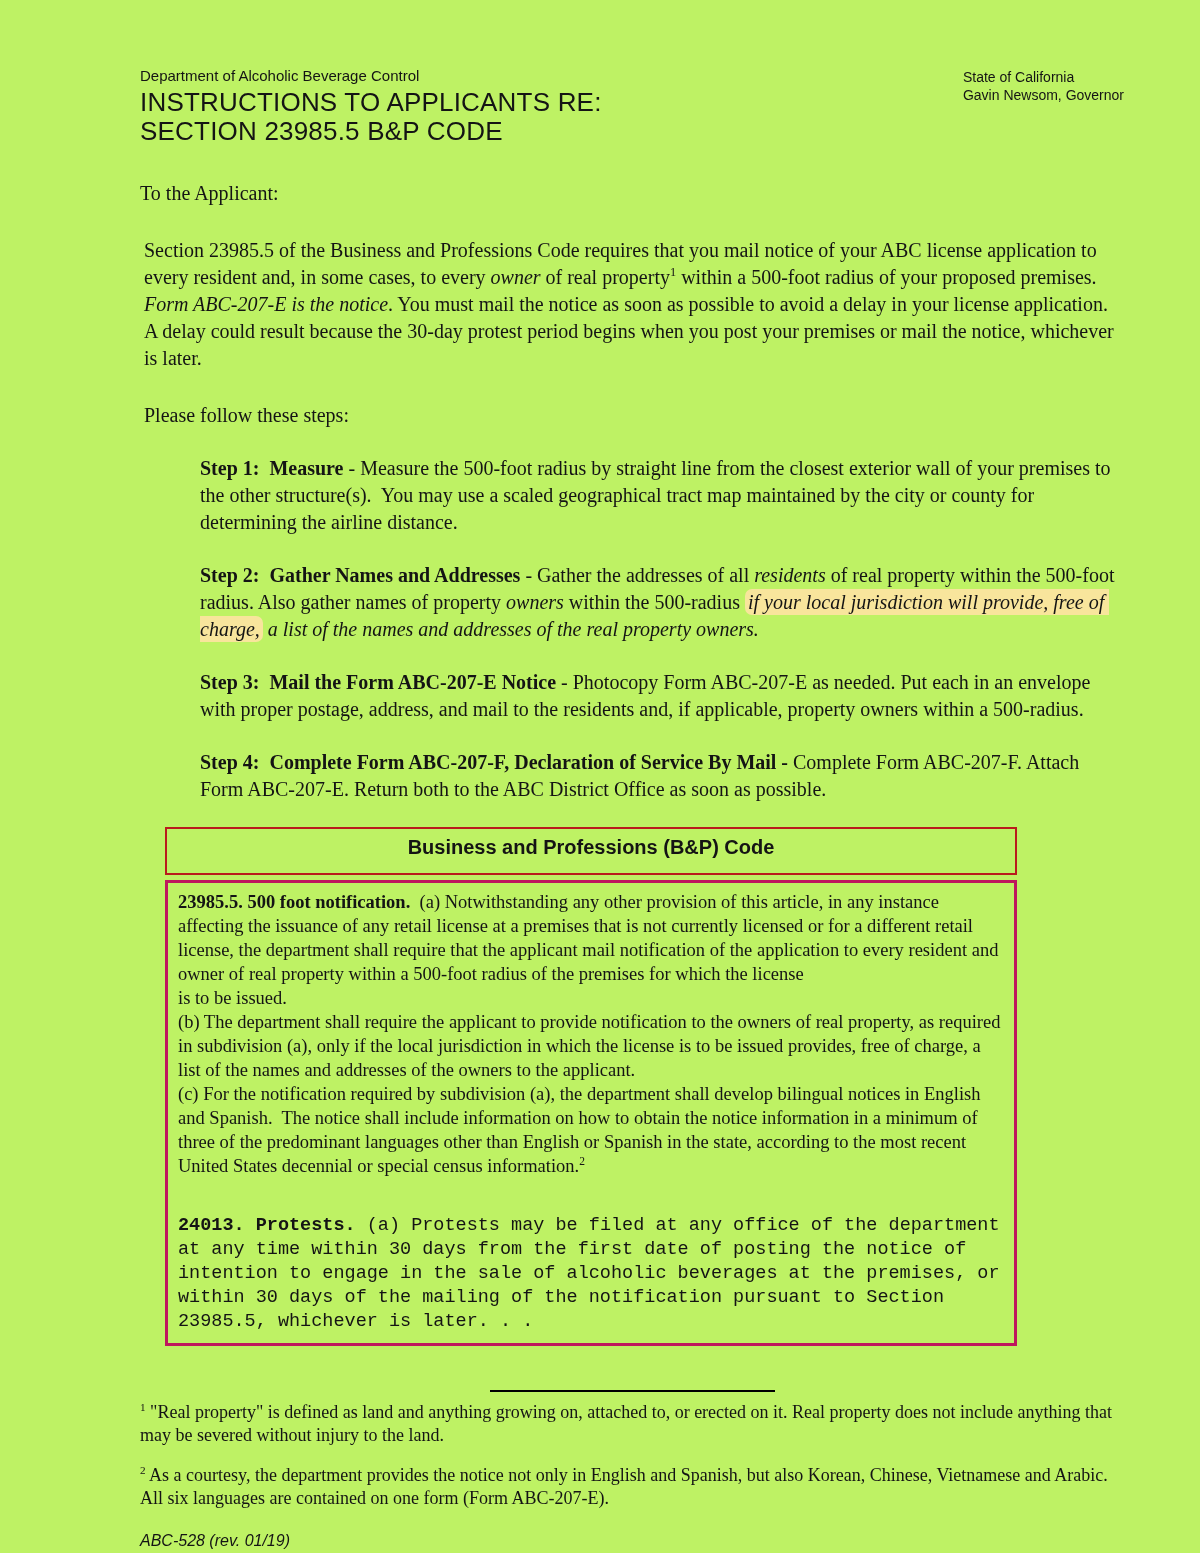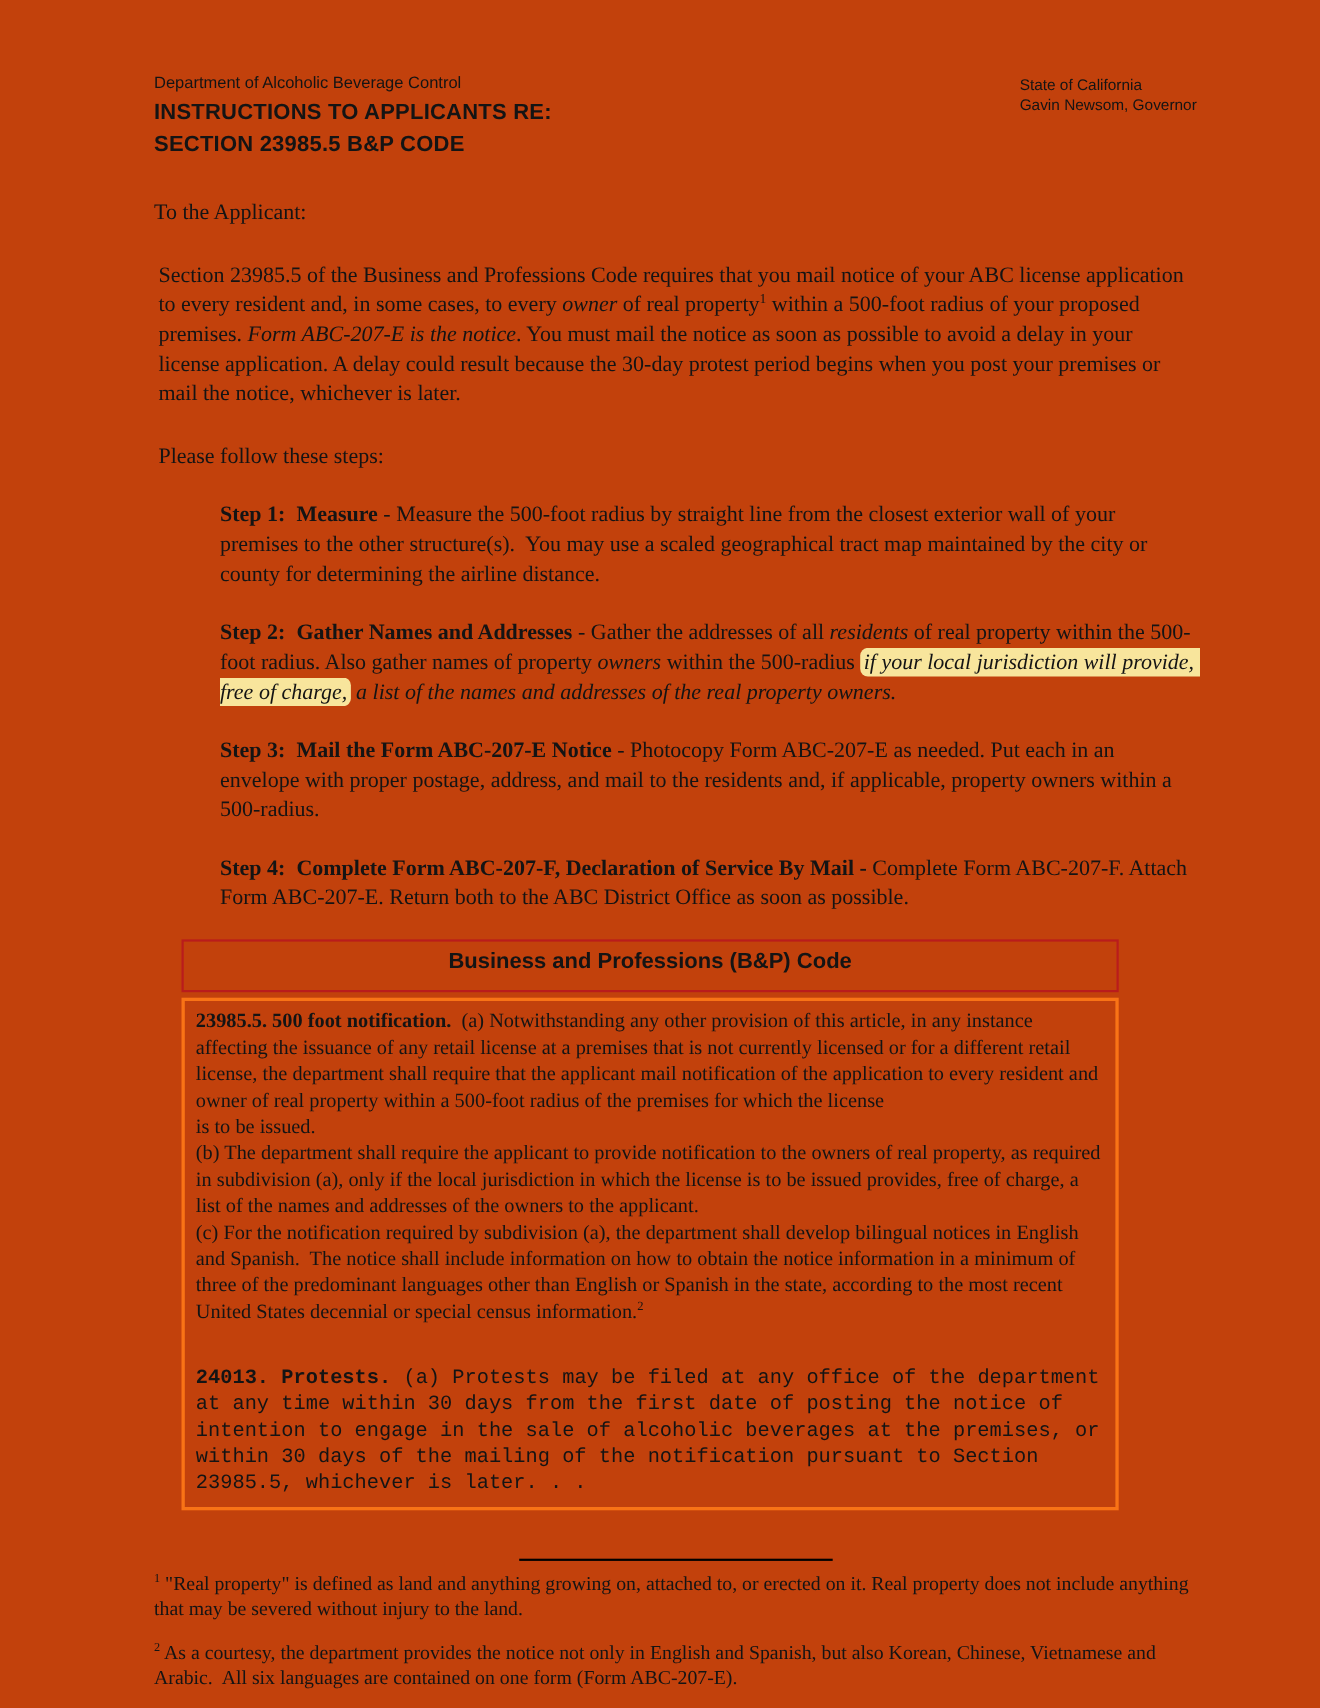--- a/index.html
+++ b/index.html
@@ -1,36 +1,36 @@
 <!DOCTYPE html>
 <html style="--hl: #F8E59C;"><head>
 <meta charset="utf-8">
 <style>
   html, body { margin: 0; padding: 0; background: #ffffff; }
   .page {
     position: relative;
     width: 1200px;
     height: 1553px;
     margin: 0 auto;
-    background: #c2410c;
+    background: #bef264;
     color: #141414;
     box-sizing: border-box;
-    padding: 66px 112px 0 140px;
+    padding: 66px 76px 0 140px;
     font-family: "Liberation Serif", "DejaVu Serif", serif;
     overflow: hidden;
   }
   
   .doc-header {
     display: flex;
     justify-content: space-between;
     align-items: flex-start;
     font-family: "Liberation Sans", "DejaVu Sans", sans-serif;
   }
   .dept-name { font-size: 15px; line-height: 19px; margin-bottom: 3px; }
-  .doc-title { font-size: 20px; font-weight: bold; line-height: 29px; letter-spacing: 0.2px; }
+  .doc-title { font-size: 26px; font-weight: normal; line-height: 29px; letter-spacing: 0.2px; }
   .header-right { font-size: 14px; line-height: 18px; text-align: left; padding-top: 2px; }
 
   
   .rich, .plain { white-space: pre-wrap; }
   .salutation { margin-top: 34px; font-size: 20px; line-height: 27px; }
   .para { margin: 4px; font-size: 20px; line-height: 27px; }
   .intro { margin-top: 30px; }
   .steps-intro { margin-top: 30px; }
   .step { margin: 26px 0 0 60px; }
   .b { font-weight: bold; }
@@ -52,21 +52,21 @@
     text-align: center;
     font-family: "Liberation Sans", "DejaVu Sans", sans-serif;
     font-weight: bold;
     font-size: 20px;
     padding-top: 7px;
   }
   .box-body {
     margin: 5px 0 0 25px;
     width: 852px;
     box-sizing: border-box;
-    border: 3px solid #f97316;
+    border: 3px solid #be185d;
     padding: 7px 12px 9px 10px;
     font-size: 18.5px;
     line-height: 24px;
   }
   .code-section { margin: 0; }
   .code-section + .code-section { margin-top: 36px; font-family: Liberation Mono, monospace; }
 
   
   .footnote-divider {
     margin-top: 44px;

